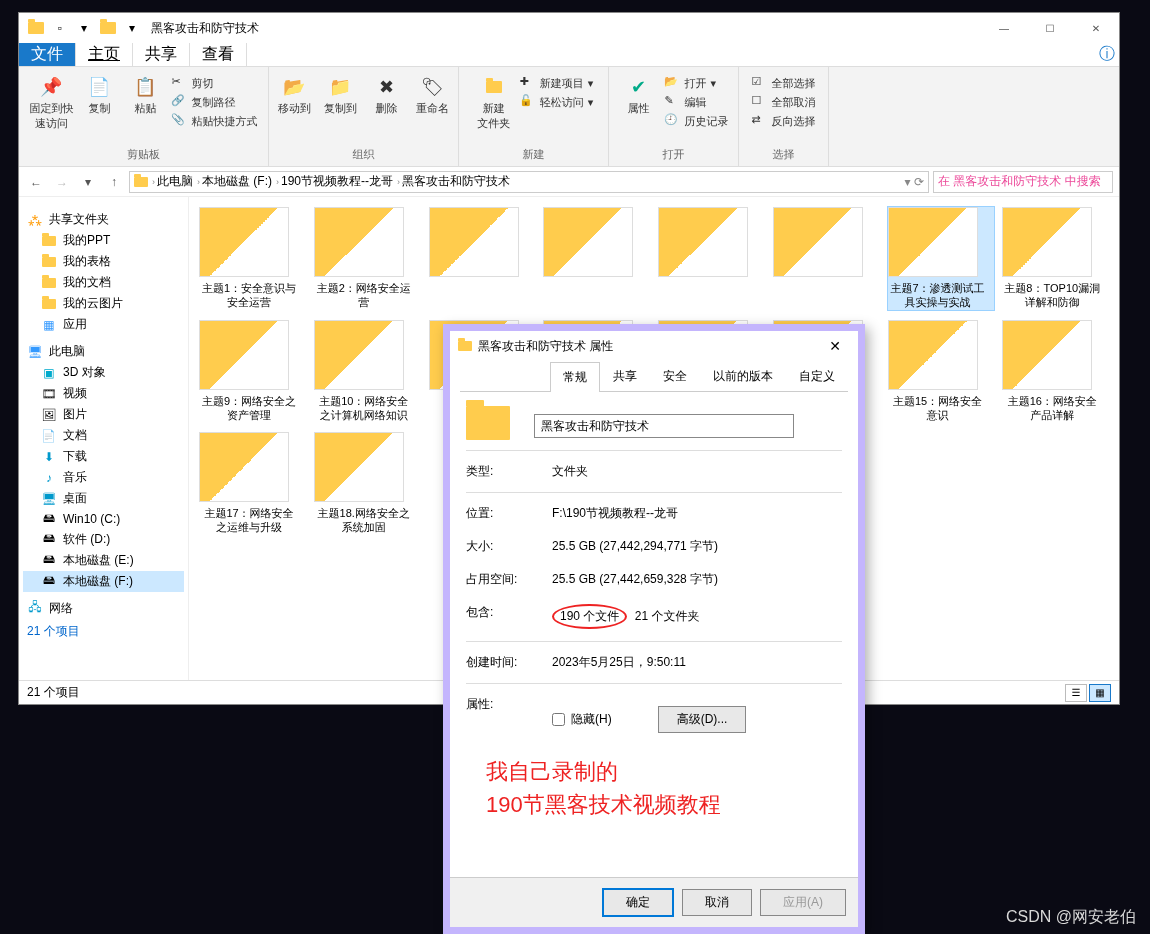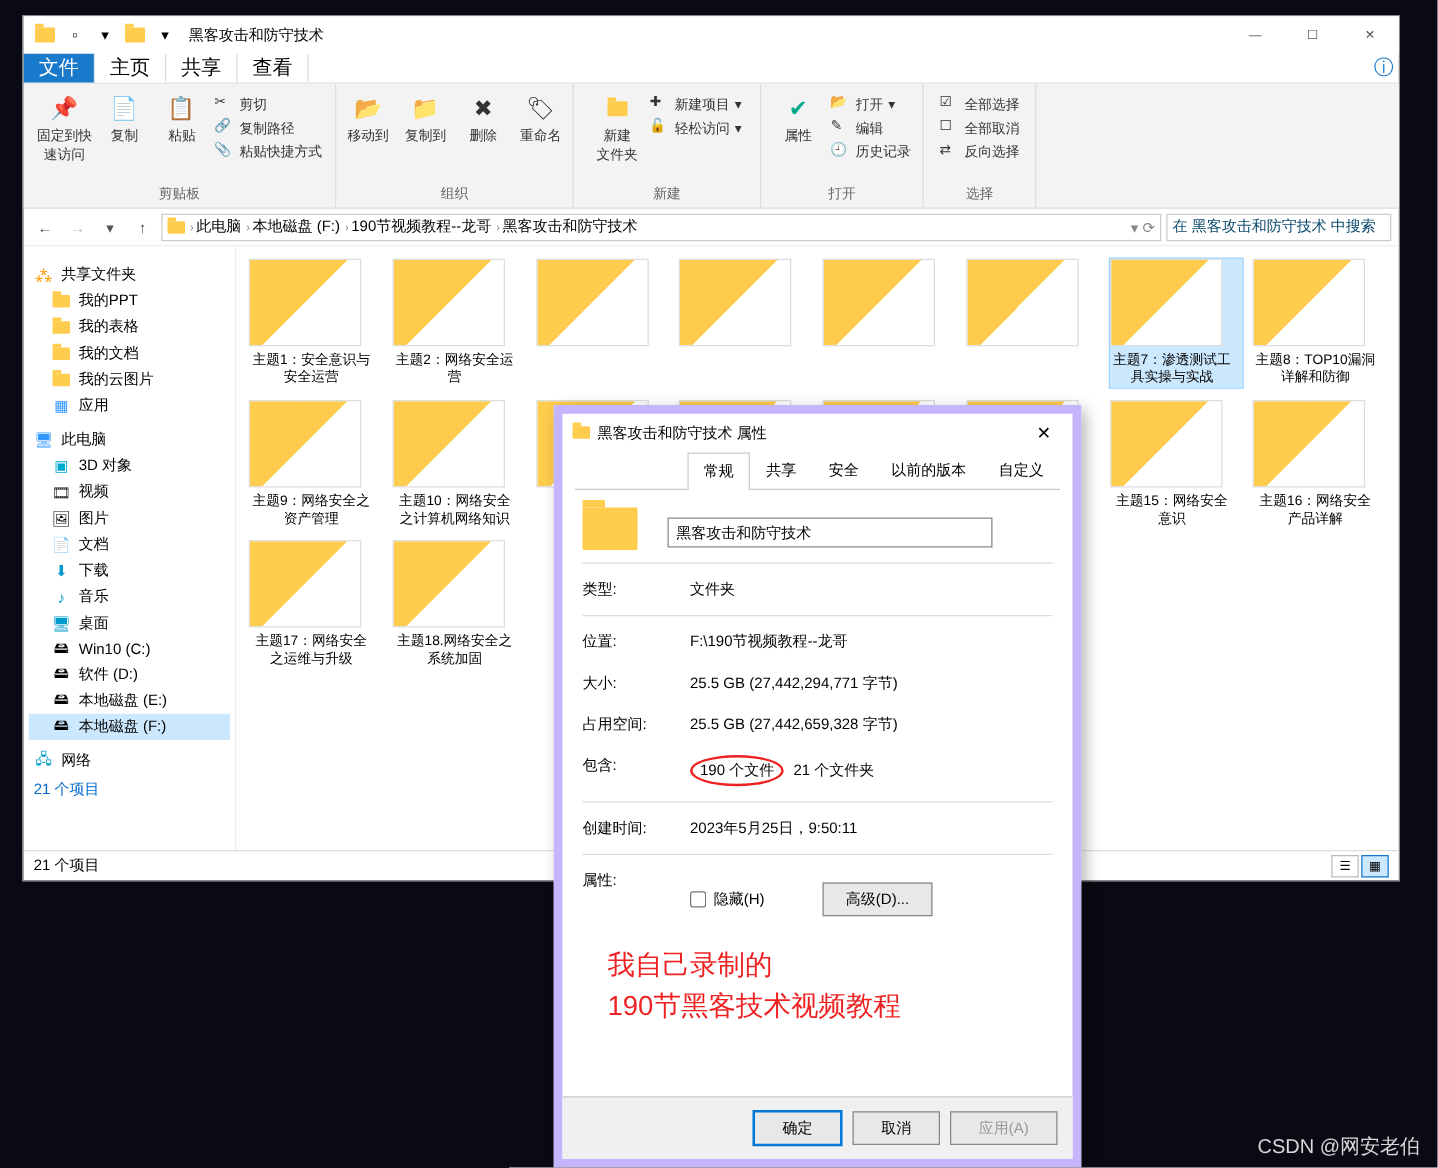--- a/index.html
+++ b/index.html
@@ -11,39 +11,39 @@
 .titleicon { width: 22px; height: 22px; display: inline-flex; align-items: center; justify-content: center; font-size: 12px; }
 .folder-glyph { width: 16px; height: 12px; background: #ffcc4d; border-radius: 1px; position: relative; display: inline-block; }
 .folder-glyph::before { content: ""; position: absolute; top: -3px; left: 0; width: 7px; height: 3px; background: #ffcc4d; border-radius: 1px 1px 0 0; }
 .title-text { font-size: 12px; margin-left: 8px; color: #000; }
 .win-controls { margin-left: auto; display: flex; }
 .win-btn { width: 46px; height: 30px; display: flex; align-items: center; justify-content: center; color: #555; font-size: 10px; }
 
 .menubar { height: 24px; display: flex; align-items: stretch; border-bottom: 1px solid #ddd; }
 .menu-item { padding: 0 12px; font-size: 16px; display: flex; align-items: center; border-right: 1px solid #ddd; }
 .menu-file { background: #1979ca; color: #fff; }
-.menu-home { background: #fff; }
+.menu-home { background: #fff; text-decoration: underline; }
 .menu-help { margin-left: auto; width: 24px; color: #1979ca; display:flex; align-items:center; justify-content:center; }
 
 .ribbon { height: 100px; display: flex; background: #f3f3f3; border-bottom: 1px solid #ddd; }
 .rgroup { border-right: 1px solid #ddd; padding: 4px 8px; display: flex; flex-direction: column; align-items: center; justify-content: space-between; }
 .rgroup-title { font-size: 11px; color: #666; text-align: center; }
 .rgroup-body { flex: 1; display: flex; align-items: flex-start; gap: 6px; padding-top: 4px; }
 .rbtn { display: flex; flex-direction: column; align-items: center; gap: 2px; font-size: 11px; color: #333; min-width: 40px; text-align: center; }
 .rbtn-small { font-size: 11px; color: #333; display: flex; align-items: center; gap: 4px; white-space: nowrap; }
 .ricon { width: 24px; height: 24px; display: inline-flex; align-items: center; justify-content: center; font-size: 18px; }
 .ricon-sm { width: 16px; height: 16px; }
 .vcol { display: flex; flex-direction: column; gap: 3px; align-items: flex-start; }
 
 .addressbar { height: 30px; display: flex; align-items: center; padding: 0 6px; gap: 4px; border-bottom: 1px solid #eee; }
 .nav-arrow { width: 22px; height: 22px; display: flex; align-items: center; justify-content: center; color: #555; font-size: 12px; }
 .path-box { flex: 1; height: 22px; border: 1px solid #ccc; display: flex; align-items: center; padding: 0 4px; font-size: 12px; gap: 4px; }
 .path-crumb { display: flex; align-items: center; gap: 2px; }
 .path-crumb .sep { color: #888; font-size: 9px; }
-.search-box { width: 180px; height: 22px; border: 1px solid #ccc; font-size: 12px; padding: 0 4px; color: #0c4a6e; display: flex; align-items: center; }
+.search-box { width: 180px; height: 22px; border: 1px solid #ccc; font-size: 12px; padding: 0 4px; color: #ec4899; display: flex; align-items: center; }
 
 .fe-body { display: flex; height: calc(100% - 30px - 24px - 100px - 30px - 24px); }
 .sidebar { width: 170px; border-right: 1px solid #eee; padding: 6px 4px; overflow: hidden; font-size: 12px; }
 .sb-item { display: flex; align-items: center; gap: 6px; padding: 2px 4px 2px 18px; color: #000; white-space: nowrap; }
 .sb-item.sel { background: #cce8ff; }
 .sb-group { display: flex; align-items: center; gap: 6px; padding: 2px 4px; margin-top: 6px; }
 .sb-icon { width: 16px; height: 16px; display: inline-flex; align-items: center; justify-content: center; font-size: 12px; }
 
 .content { flex: 1; padding: 10px; overflow: hidden; }
 .item-grid { display: grid; grid-template-columns: repeat(8, 1fr); gap: 10px 8px; }

